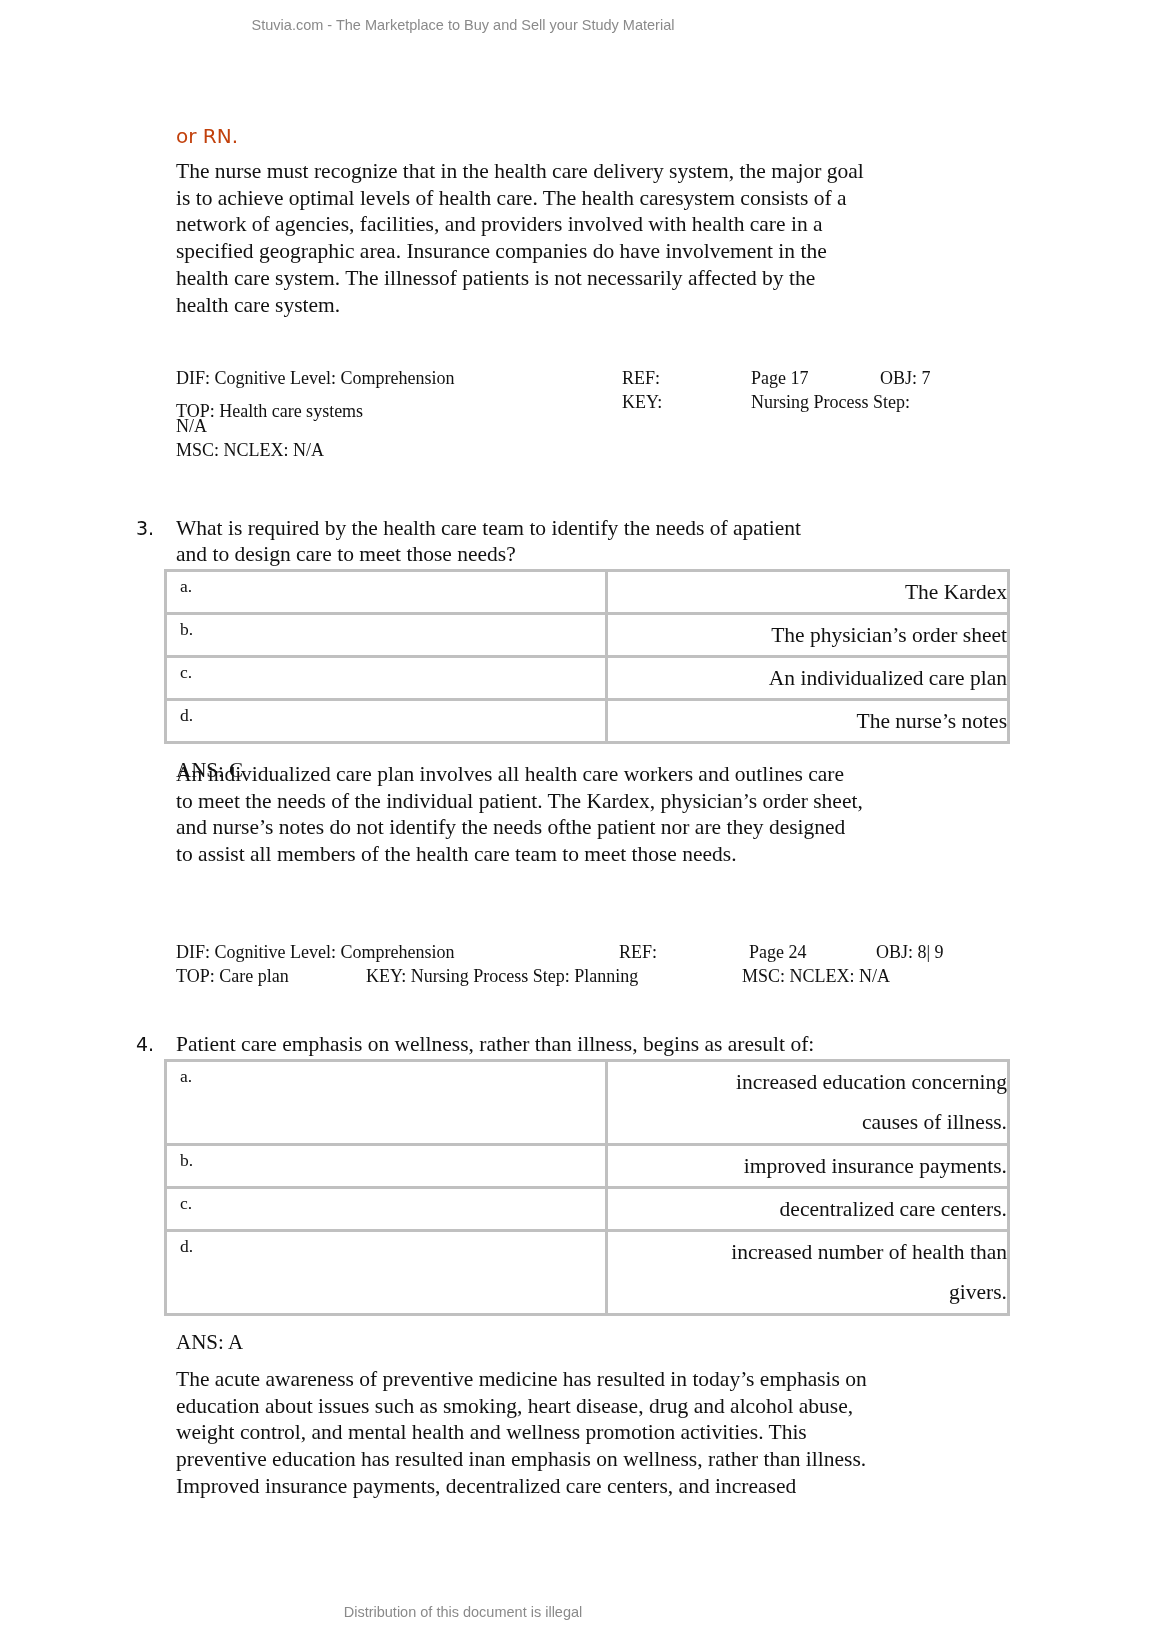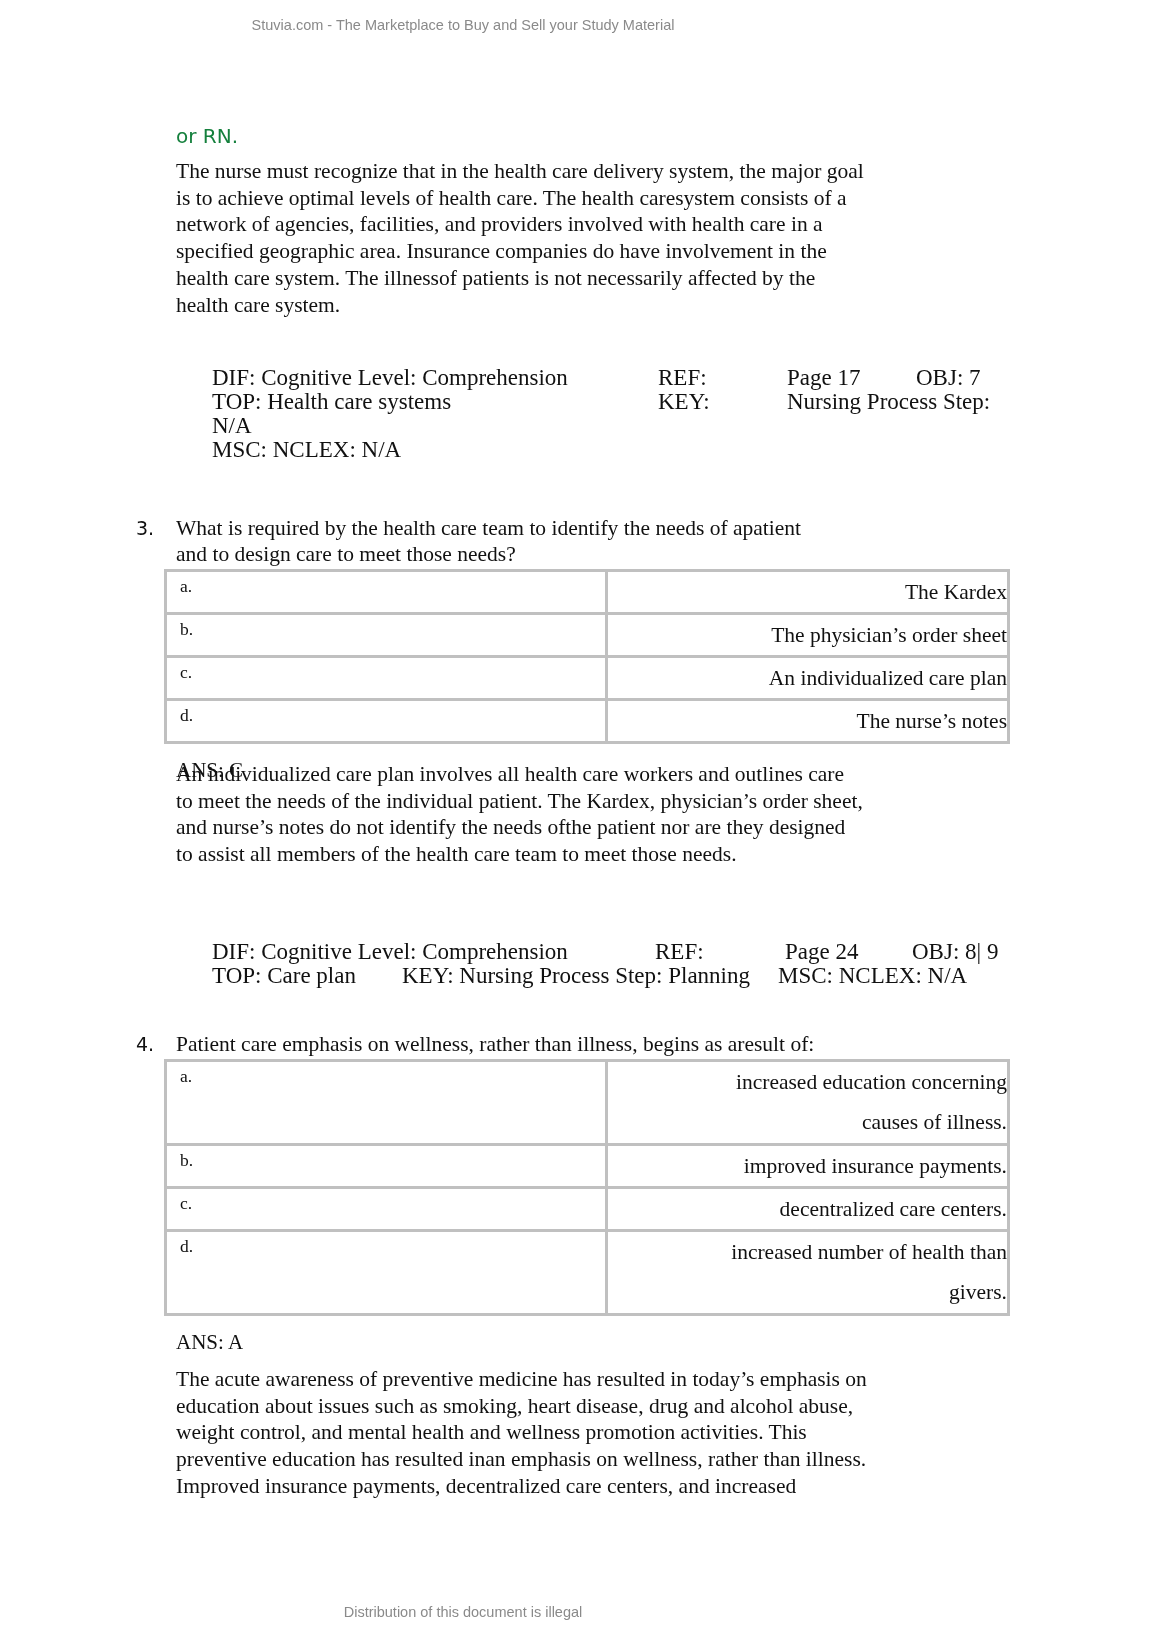--- a/index.html
+++ b/index.html
@@ -2,48 +2,48 @@
 <html><head>
   <meta charset="utf-8">
   <style>
     html, body { margin: 0; padding: 0; background: #ffffff; }
     body { width: 1158px; height: 1638px; position: relative; overflow: hidden; }
     .serif { font-family: "Liberation Serif", "DejaVu Serif", serif; color: #111; }
     .sans { font-family: "Liberation Sans", "DejaVu Sans", sans-serif; }
     .watermark { position: absolute; left: 0; width: 926px; text-align: center; color: #8a8a8a; font-size: 14.5px; }
     .abs { position: absolute; white-space: nowrap; }
     .para { position: absolute; left: 176px; font-size: 21.5px; line-height: 26.7px; white-space: pre-line; width: 840px; }
-    .meta { position: absolute; font-size: 23px; line-height: 24px; white-space: nowrap; margin-left: 36px; }
+    .meta { position: absolute; font-size: 18px; line-height: 24px; white-space: nowrap; }
     .qnum { position: absolute; left: 136px; font-family: "DejaVu Sans", sans-serif; font-size: 19px; color: #111; }
     .qtext { position: absolute; left: 176px; font-size: 21.5px; line-height: 26px; white-space: pre-line; }
     table.opts { position: absolute; left: 164px; width: 846px; border-collapse: collapse; }
     table.opts td { border: 3px solid #c0c0c0; vertical-align: top; padding: 0; }
     table.opts td.lbl { width: 425px; font-size: 17.5px; padding: 4px 0 0 13px; }
     table.opts td.txt { font-size: 21.5px; line-height: 40px; padding: 0 0 0 13px; text-align: right; }
     .ans { position: absolute; left: 176px; font-size: 21px; }
   </style>
 </head>
 <body>
 
 <div class="watermark sans" style="top:17px;">Stuvia.com - The Marketplace to Buy and Sell your Study Material</div>
 
-<div class="abs" style="left:176px; top:124px; font-family:'DejaVu Sans', sans-serif; font-size:20px; color:#15803d;">or RN.</div>
+<div class="abs" style="left:176px; top:124px; font-family:'DejaVu Sans', sans-serif; font-size:20px; color:#c2410c;">or RN.</div>
 
 <div class="para serif" style="top:158px;">The nurse must recognize that in the health care delivery system, the major goal
 is to achieve optimal levels of health care. The health caresystem consists of a
 network of agencies, facilities, and providers involved with health care in a
 specified geographic area. Insurance companies do have involvement in the
 health care system. The illnessof patients is not necessarily affected by the
 health care system.</div>
 
 <div class="meta serif" style="left:176px; top:366px;">DIF:  Cognitive Level: Comprehension</div>
 <div class="meta serif" style="left:622px; top:366px;">REF:</div>
 <div class="meta serif" style="left:751px; top:366px;">Page 17</div>
 <div class="meta serif" style="left:880px; top:366px;">OBJ:   7</div>
-<div class="meta serif" style="left:176px; top:390px;">TOP:  Health care systems</div>
+<div class="meta serif" style="left:176px; top:399px;">TOP:  Health care systems</div>
 <div class="meta serif" style="left:622px; top:390px;">KEY:</div>
 <div class="meta serif" style="left:751px; top:390px;">Nursing Process Step:</div>
 <div class="meta serif" style="left:176px; top:414px;">N/A</div>
 <div class="meta serif" style="left:176px; top:438px;">MSC: NCLEX: N/A</div>
 
 <div class="qnum" style="top:517px;">3.</div>
 <div class="qtext serif" style="top:515px;">What is required by the health care team to identify the needs of apatient
 and to design care to meet those needs?</div>
 
 <table class="opts serif" style="top:569px;">

